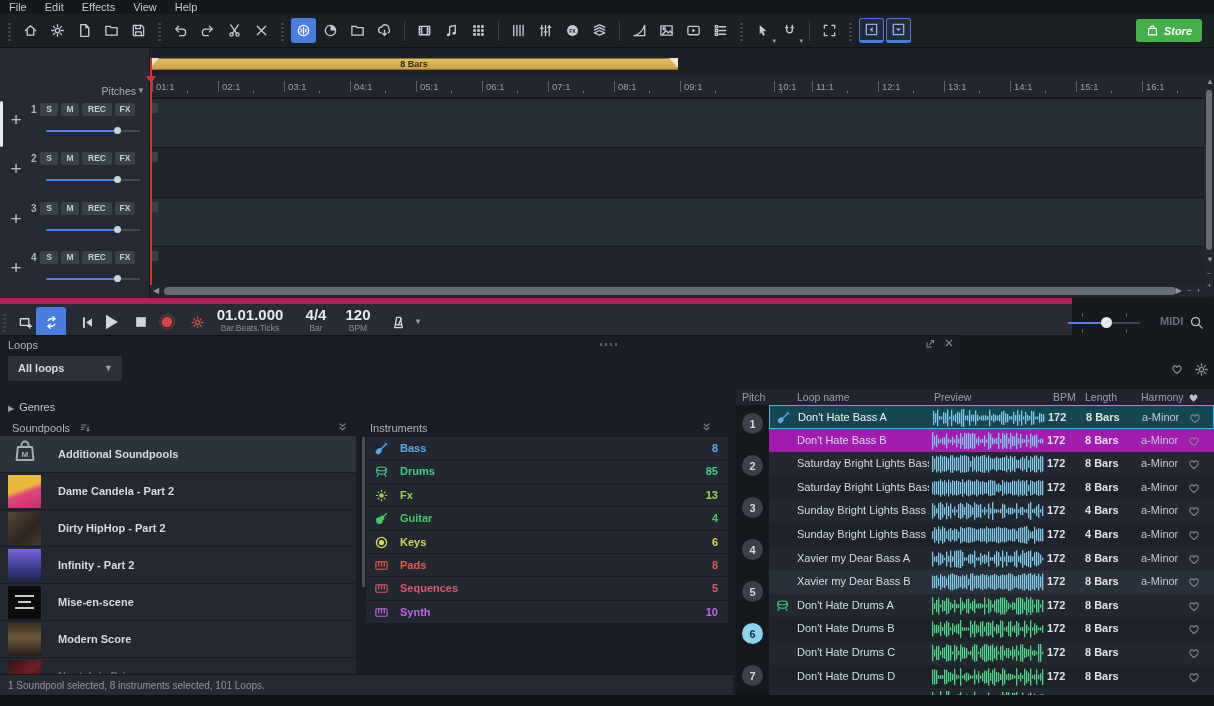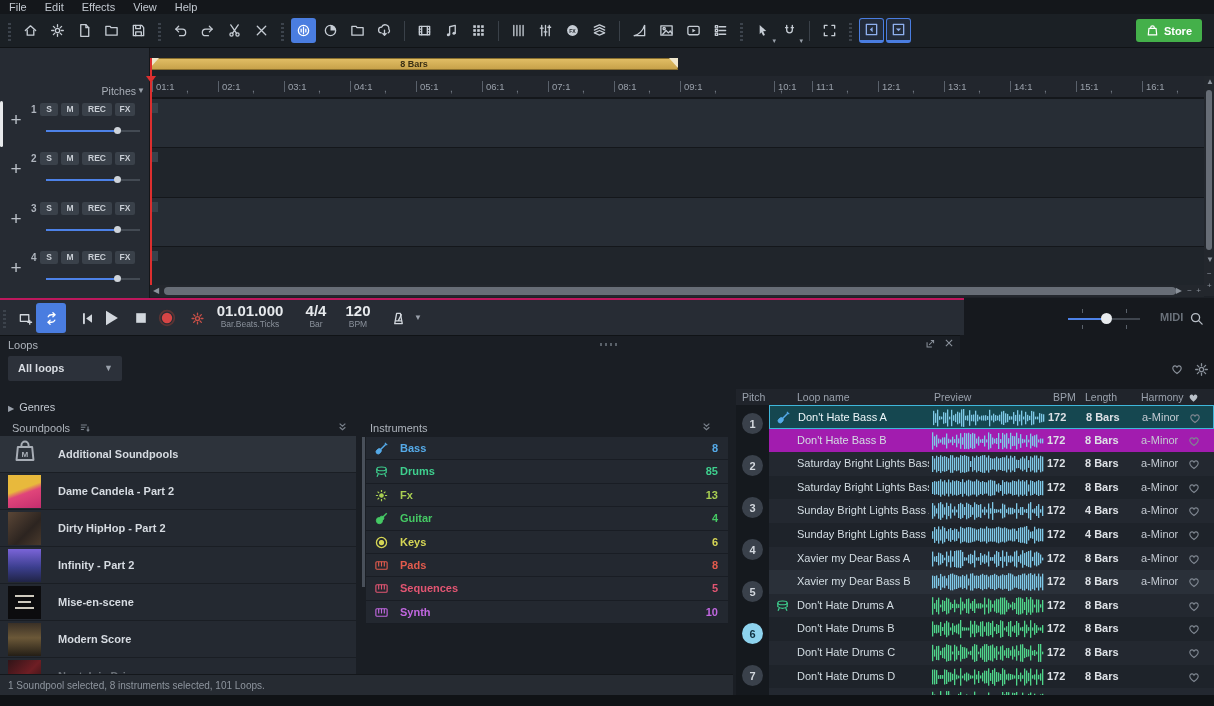--- a/index.html
+++ b/index.html
@@ -9,21 +9,21 @@
   #menubar{position:absolute;left:0;top:0;width:1214px;height:14px;background:#14171b;display:flex;align-items:center;}
   .menu-item{padding:0 9px;font-size:11px;line-height:14px;color:#c3c9d1;}
   
   #toolbar{position:absolute;left:0;top:14px;width:1214px;height:34px;background:#1b2025;display:flex;align-items:center;padding-left:2px;box-sizing:border-box;border-bottom:1px solid #101316;}
   .tb-handle{width:3px;height:20px;margin:0 6px;background:repeating-linear-gradient(0deg,#3c434c 0 2px,transparent 2px 4px);}
   .tb-sep{width:1px;height:20px;margin:0 6px;background:#3a4149;}
   .tb-btn{position:relative;width:25px;height:25px;margin:0 1px;display:flex;align-items:center;justify-content:center;border-radius:3px;color:#c6ccd4;}
   .tb-btn.active{background:#4a7de0;color:#fff;}
   .tb-btn.framed{background:#222b3a;border:1px solid #4a7de0;color:#8fb0ee;box-sizing:border-box;border-bottom-width:3px;}
   .tb-caret{position:absolute;right:-1px;bottom:-2px;font-size:7px;color:#9aa1ab;}
-  #store-btn{position:absolute;right:12px;top:19px;height:23px;padding:0 10px;background:#44b04a;border-radius:3px;color:#fff;font-weight:bold;font-size:11px;display:flex;align-items:center;gap:5px;}
+  #store-btn{position:absolute;right:12px;top:19px;height:23px;padding:0 10px;background:#44b04a;border-radius:3px;color:#fff;font-weight:bold;font-size:11px;display:flex;align-items:center;gap:5px;font-style:italic;}
   
   #arrange{position:absolute;left:0;top:48px;width:1214px;height:250px;background:#1d2127;}
   #track-col{position:absolute;left:0;top:0;width:150px;height:250px;background:#262b33;border-right:1px solid #14171b;box-sizing:border-box;}
   #pitches-row{position:absolute;left:0;top:37px;width:150px;height:13px;text-align:right;color:#a9afb8;font-size:10.5px;}
   .trk-btn{position:absolute;height:13px;background:#3a414a;color:#c9ced5;font-size:8.5px;font-weight:bold;text-align:center;line-height:13px;border-radius:2px;}
   .trk-num{position:absolute;font-size:10px;font-weight:bold;color:#aeb4bd;}
   .trk-plus{position:absolute;left:6px;width:20px;height:20px;color:#b9bfc7;font-size:19px;line-height:19px;text-align:center;font-weight:300;}
   #range-bar{position:absolute;left:150px;top:10px;width:528px;height:12px;background:linear-gradient(#e0bd64,#c7a24a);border:1px solid #8a6f2e;box-sizing:border-box;text-align:center;font-size:9px;font-weight:bold;color:#3a2f14;line-height:10px;}
   #range-bar::before{content:"";position:absolute;left:-1px;top:-1px;border-top:10px solid #efe6cc;border-right:9px solid transparent;}
   #range-bar::after{content:"";position:absolute;right:-1px;top:-1px;border-top:10px solid #efe6cc;border-left:9px solid transparent;}
@@ -36,21 +36,21 @@
   .grid-tab{position:absolute;left:0;width:8px;height:10px;background:#39414a;}
   #playhead{position:absolute;left:150px;top:10px;width:2px;height:227px;background:#dd2f2f;}
   #playhead-cap{position:absolute;left:146px;top:28px;width:0;height:0;border-left:5px solid transparent;border-right:5px solid transparent;border-top:7px solid #dd2f2f;}
   
   #hscroll{position:absolute;left:150px;top:237px;width:1054px;height:12px;background:#23272d;}
   #hthumb{position:absolute;left:14px;top:2px;width:1012px;height:8px;background:#676d76;border-radius:4px;}
   .sc-arrow{position:absolute;color:#8b929b;font-size:8px;line-height:12px;}
   #vscroll{position:absolute;left:1204px;top:28px;width:10px;height:220px;background:#23272d;}
   #vthumb{position:absolute;left:2px;top:14px;width:6px;height:160px;background:#676d76;border-radius:3px;}
   
-  #transport{position:absolute;left:0;top:298px;width:964px;height:37px;background:#272c34;border-top:2px solid #be185d;box-sizing:border-box;}
+  #transport{position:absolute;left:0;top:298px;width:1072px;height:37px;background:#272c34;border-top:6px solid #be185d;box-sizing:border-box;}
   .tr-btn{position:absolute;top:3px;width:30px;height:30px;display:flex;align-items:center;justify-content:center;color:#d2d7dd;border-radius:3px;}
   .tr-val{position:absolute;text-align:center;color:#e6e9ec;}
   .tr-val .v{font-size:15px;font-weight:bold;line-height:17px;}
   .tr-val .c{font-size:8.5px;color:#8a919b;line-height:10px;}
   
   #loops{position:absolute;left:0;top:335px;width:960px;height:360px;background:#1a1e24;border-top:1px solid #101316;box-sizing:border-box;}
   #loops-title{position:absolute;left:8px;top:3px;font-size:11px;color:#aeb4bc;}
   #panel-dots{position:absolute;left:600px;top:7px;width:18px;height:3px;background:repeating-linear-gradient(90deg,#5a6169 0 2px,transparent 2px 5px);}
   #filter-box{position:absolute;left:8px;top:20px;width:114px;height:25px;background:#2c313a;border-radius:2px;line-height:25px;}
   #filter-box .lbl{margin-left:10px;font-weight:bold;color:#d8dce2;}

